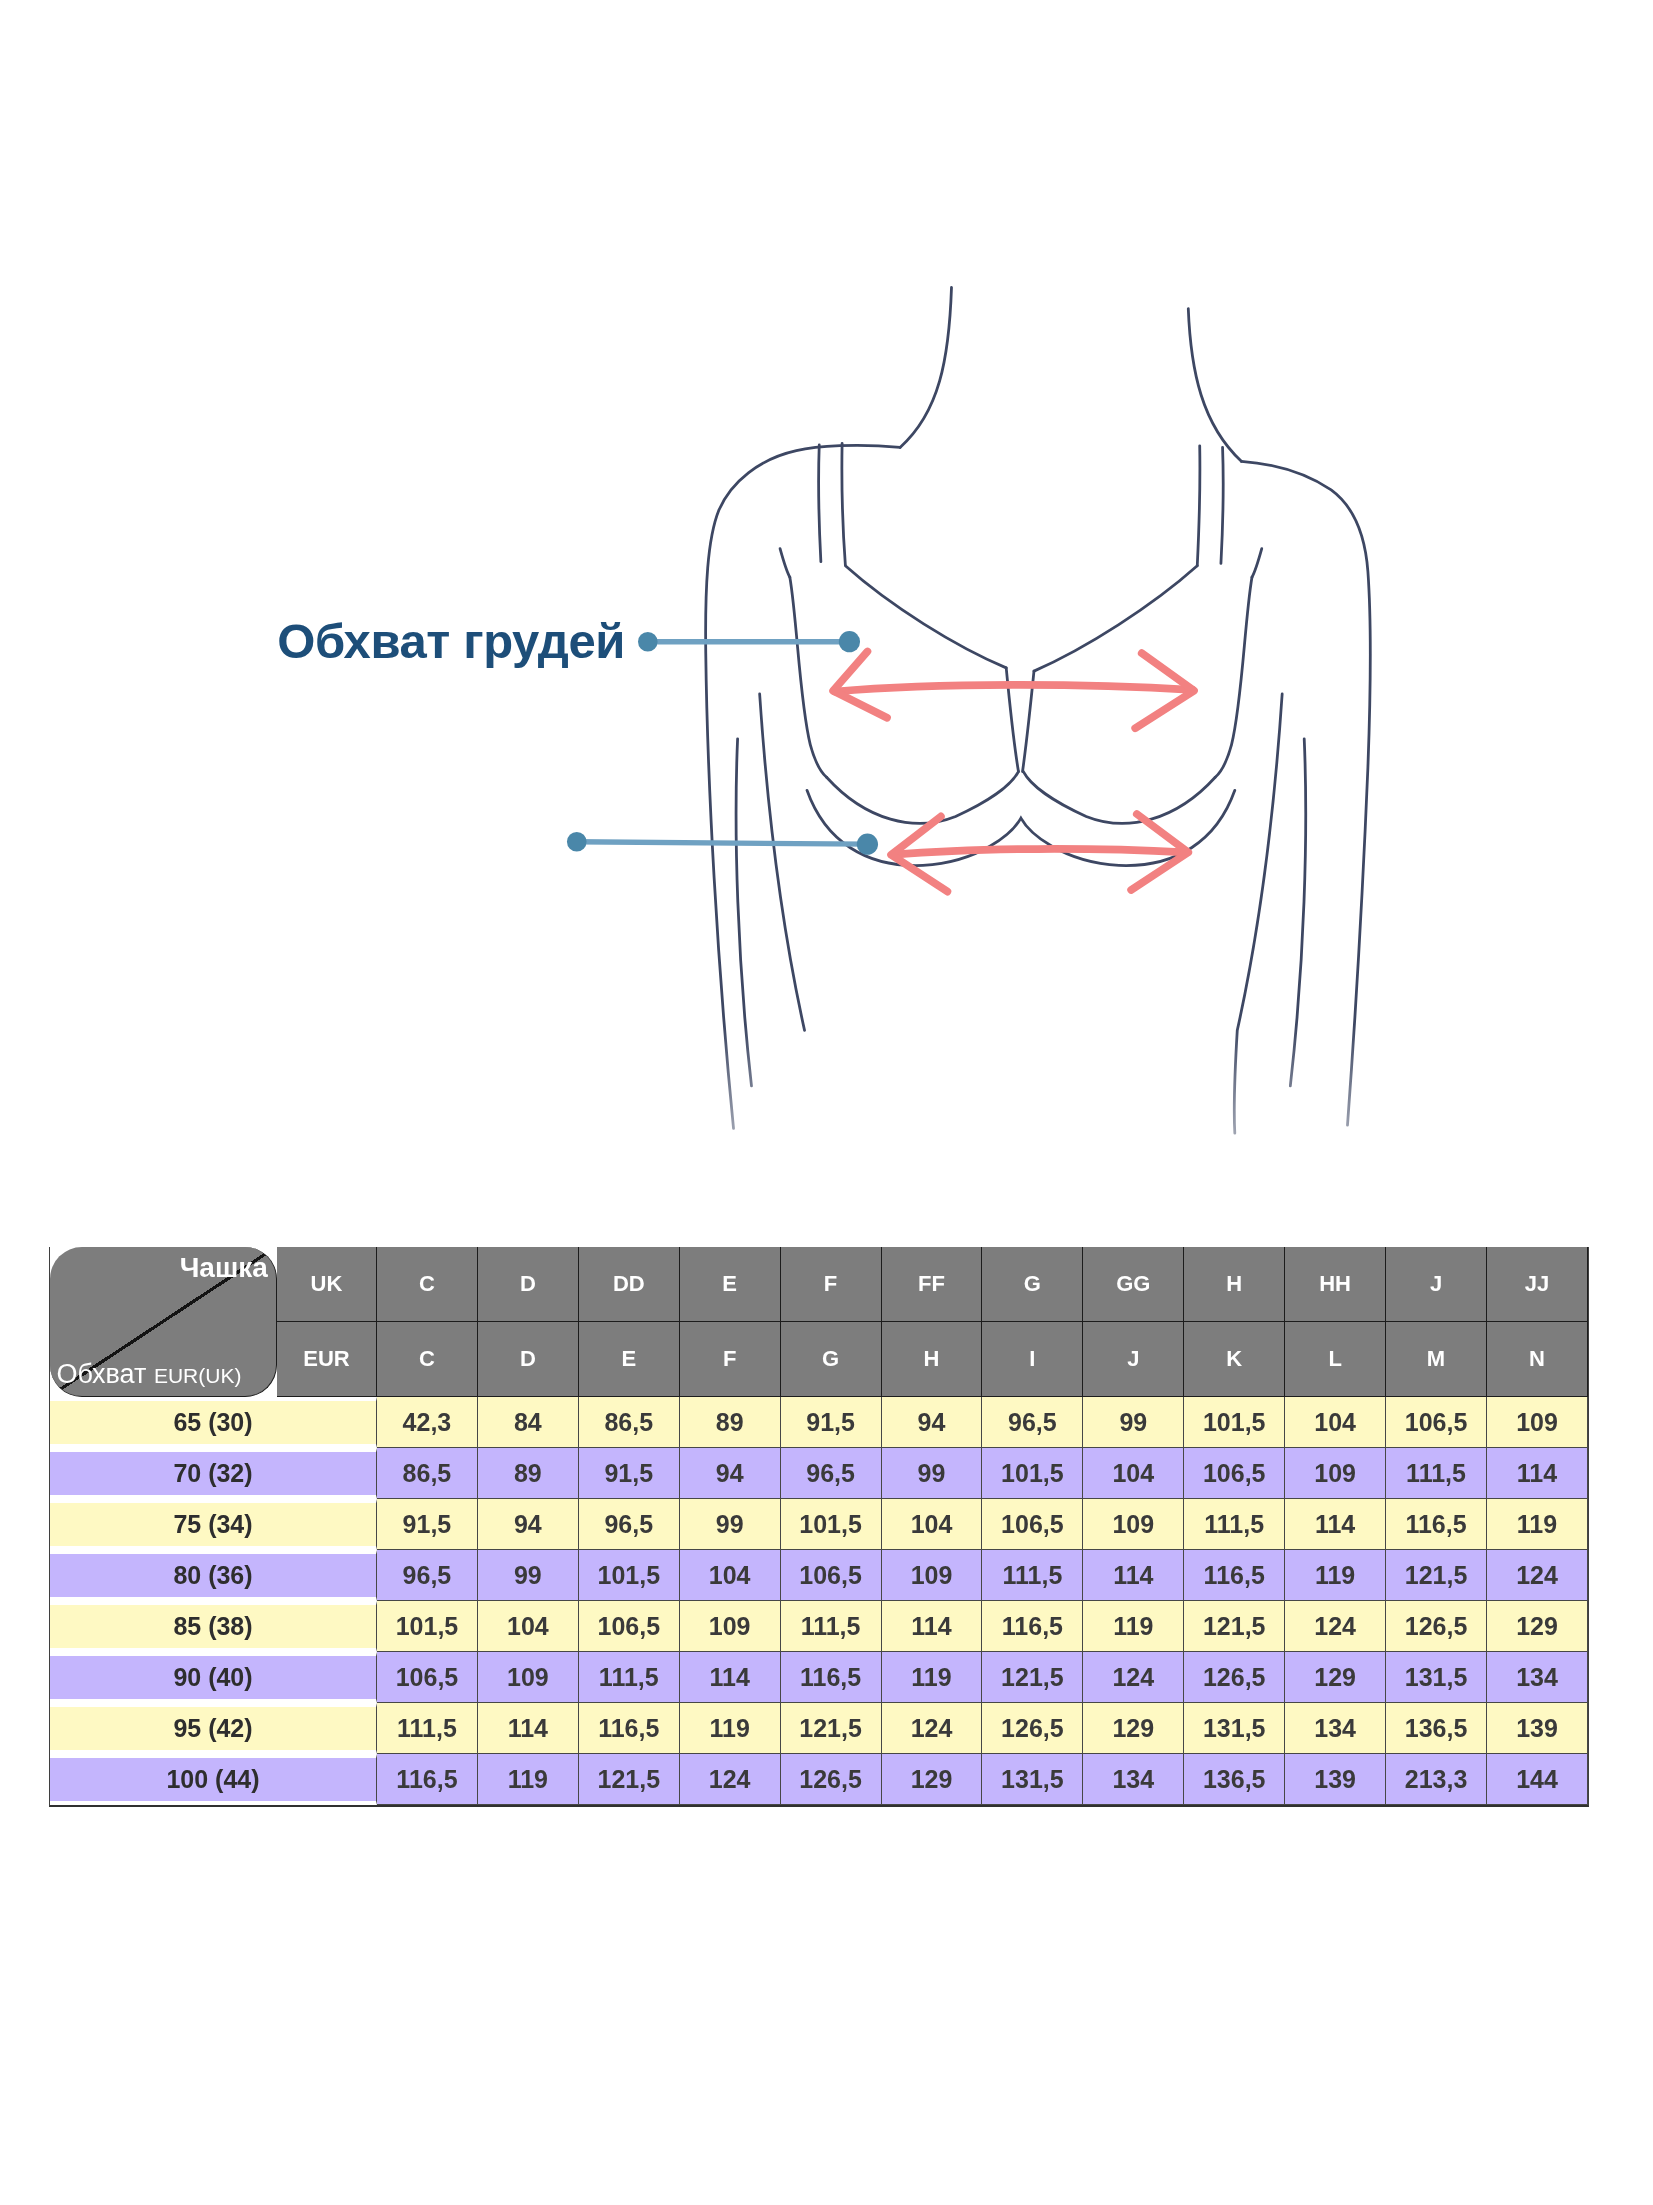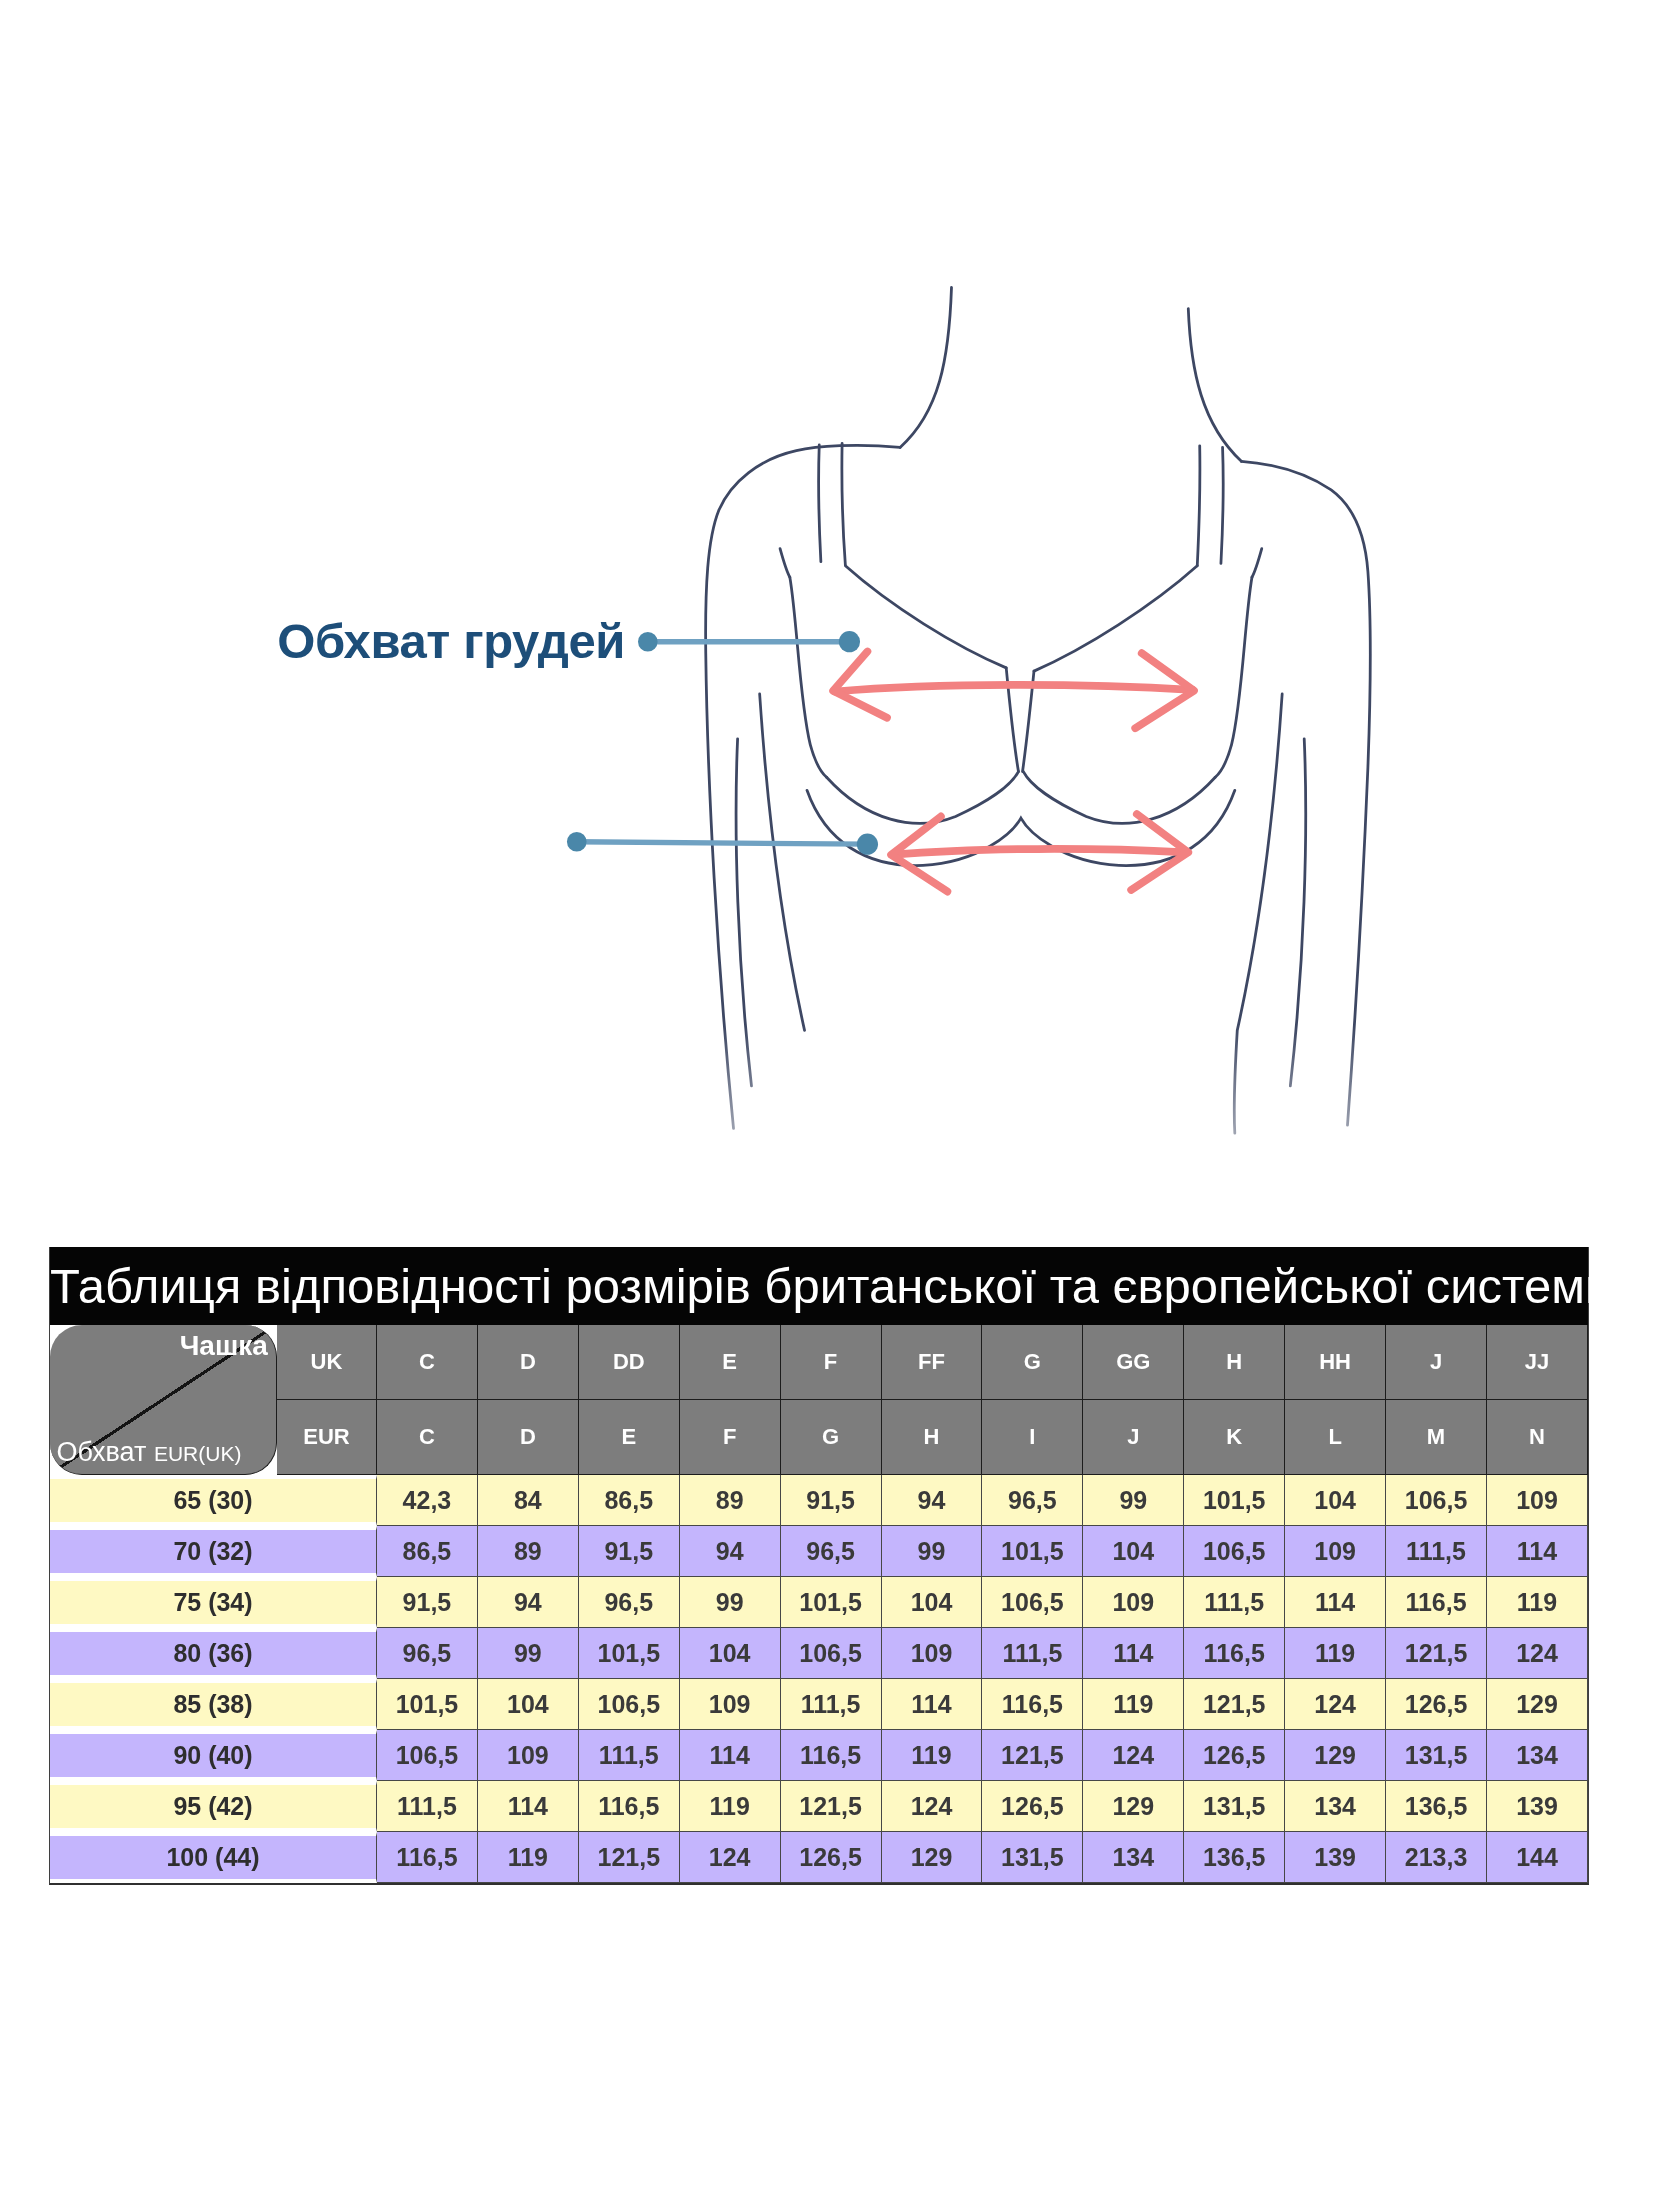--- a/index.html
+++ b/index.html
@@ -142,21 +142,20 @@
         <circle cx="1062" cy="1034" r="13" fill="#4a87a9"></circle>
       </g>
 
       <rect x="0" y="1255" width="2025" height="265" fill="url(#fadeWhite)"></rect>
     </svg>
 
     <div class="dlabel bust">Обхват грудей</div>
   </div>
 
   <div class="table-wrap">
-    <div class="title-bar">Таблиця відповідності розмірів британської та європейської системи</div>
     <table class="sizes">
       <colgroup>
         <col class="c-band">
           <col class="c-sys">
         <col>
           <col>
           <col>
           <col>
           <col>
           <col>

